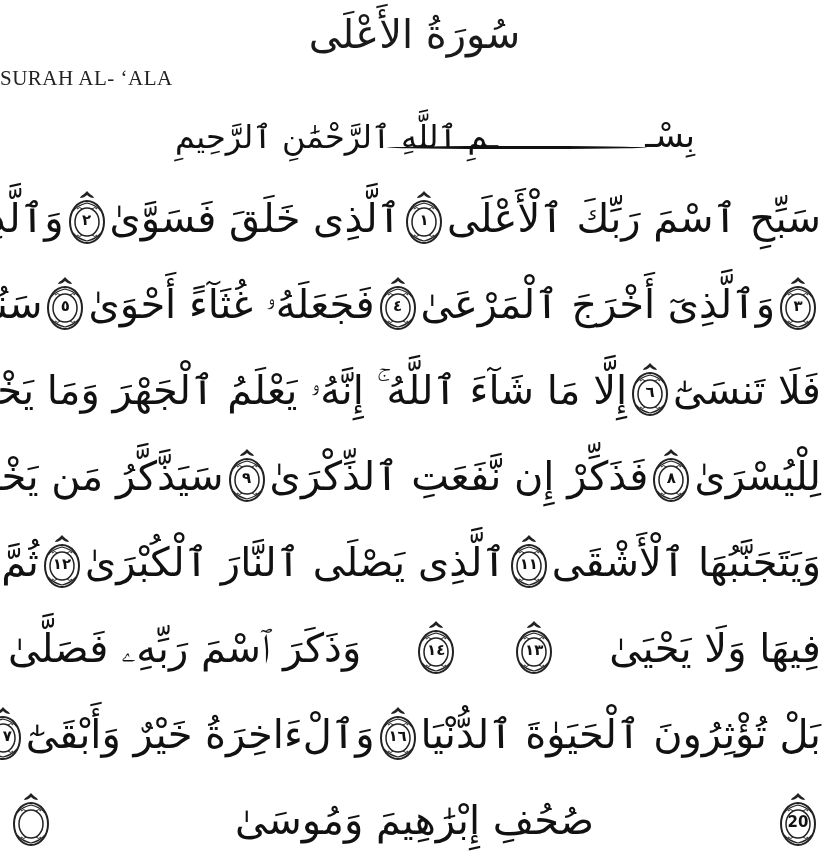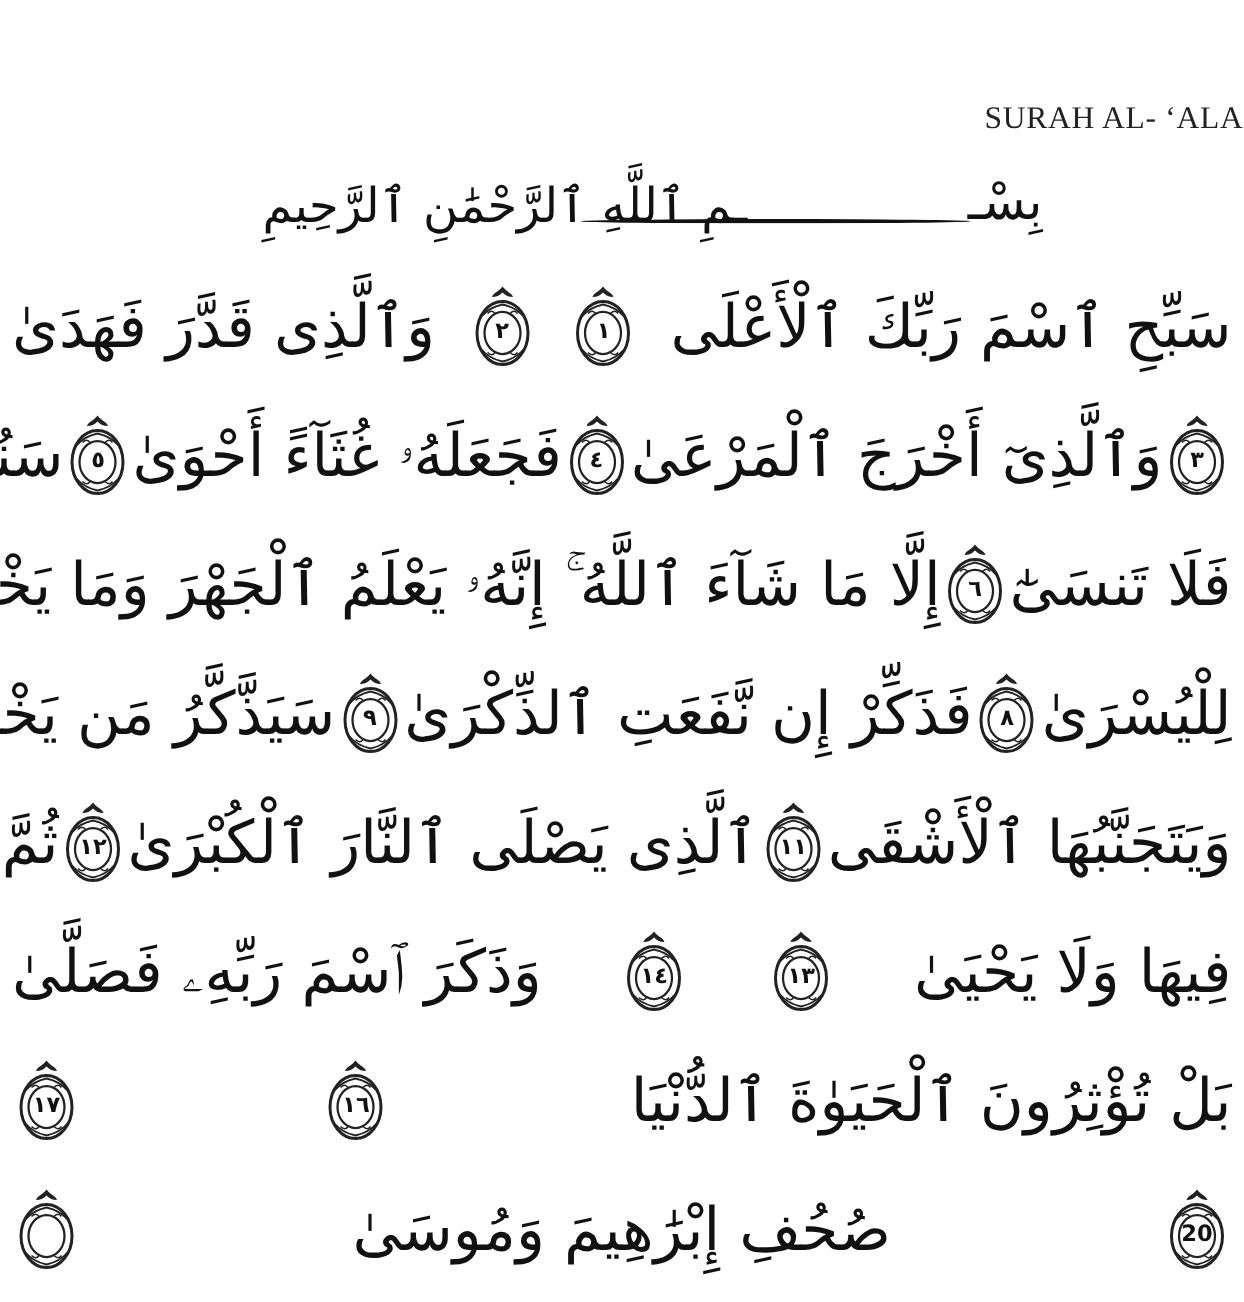--- a/index.html
+++ b/index.html
@@ -29,21 +29,21 @@
     font-family: "DejaVu Sans", sans-serif;
     font-size: 40px;
     line-height: 60px;
     direction: rtl;
     color: #1a1a1a;
   }
   .surah-title-en {
     position: absolute;
     top: 66px;
     left: 0; right: 0;
-    text-align: right;
+    text-align: left;
     font-family: "Liberation Serif", serif;
     font-size: 21px;
     letter-spacing: 0.5px;
     color: #222222;
   }
   .basmala {
     position: absolute;
     top: 110px;
     left: 175px;
     width: 520px;
@@ -127,20 +127,21 @@
     align-items: center;
     justify-content: space-between;
     width: 100%;
   }
 </style>
 </head>
 <body>
 
 <div class="page">
 
+  <div class="surah-title-ar">سُورَةُ الأَعْلَى</div>
   <div class="surah-title-en">SURAH AL- ‘ALA</div>
 
   <div class="basmala">
     <span class="basmala-start">بِسْـ</span>
     <span class="basmala-stroke"></span>
     <span class="basmala-end">ـمِ ٱللَّهِ ٱلرَّحْمَٰنِ ٱلرَّحِيمِ</span>
   </div>
 
   <div class="verses">
 
@@ -151,20 +152,21 @@
           <svg width="38" height="58" viewBox="0 0 38 58">
               <path d="M19 2 C16 6 13 6 12 9 C15 9 17 8 19 6 C21 8 23 9 26 9 C25 6 22 6 19 2 Z" fill="#222"></path>
               <ellipse cx="19" cy="33" rx="17" ry="21" fill="none" stroke="#222" stroke-width="2"></ellipse>
               <ellipse cx="19" cy="33" rx="12" ry="14" fill="none" stroke="#222" stroke-width="1.5"></ellipse>
               <path d="M5 22 Q10 16 19 14 Q28 16 33 22" fill="none" stroke="#222" stroke-width="1.2"></path>
               <path d="M5 44 Q10 50 19 52 Q28 50 33 44" fill="none" stroke="#222" stroke-width="1.2"></path>
               <path d="M9 20 q3 -3 5 0 M24 20 q3 -3 5 0 M9 46 q3 3 5 0 M24 46 q3 3 5 0" fill="none" stroke="#222" stroke-width="1"></path>
             </svg>
           <span class="marker-num">١</span>
         </span>
+        <span class="seg">ٱلَّذِى خَلَقَ فَسَوَّىٰ</span>
         <span class="marker">
           <svg width="38" height="58" viewBox="0 0 38 58">
               <path d="M19 2 C16 6 13 6 12 9 C15 9 17 8 19 6 C21 8 23 9 26 9 C25 6 22 6 19 2 Z" fill="#222"></path>
               <ellipse cx="19" cy="33" rx="17" ry="21" fill="none" stroke="#222" stroke-width="2"></ellipse>
               <ellipse cx="19" cy="33" rx="12" ry="14" fill="none" stroke="#222" stroke-width="1.5"></ellipse>
               <path d="M5 22 Q10 16 19 14 Q28 16 33 22" fill="none" stroke="#222" stroke-width="1.2"></path>
               <path d="M5 44 Q10 50 19 52 Q28 50 33 44" fill="none" stroke="#222" stroke-width="1.2"></path>
               <path d="M9 20 q3 -3 5 0 M24 20 q3 -3 5 0 M9 46 q3 3 5 0 M24 46 q3 3 5 0" fill="none" stroke="#222" stroke-width="1"></path>
             </svg>
           <span class="marker-num">٢</span>
@@ -331,20 +333,21 @@
           <svg width="38" height="58" viewBox="0 0 38 58">
               <path d="M19 2 C16 6 13 6 12 9 C15 9 17 8 19 6 C21 8 23 9 26 9 C25 6 22 6 19 2 Z" fill="#222"></path>
               <ellipse cx="19" cy="33" rx="17" ry="21" fill="none" stroke="#222" stroke-width="2"></ellipse>
               <ellipse cx="19" cy="33" rx="12" ry="14" fill="none" stroke="#222" stroke-width="1.5"></ellipse>
               <path d="M5 22 Q10 16 19 14 Q28 16 33 22" fill="none" stroke="#222" stroke-width="1.2"></path>
               <path d="M5 44 Q10 50 19 52 Q28 50 33 44" fill="none" stroke="#222" stroke-width="1.2"></path>
               <path d="M9 20 q3 -3 5 0 M24 20 q3 -3 5 0 M9 46 q3 3 5 0 M24 46 q3 3 5 0" fill="none" stroke="#222" stroke-width="1"></path>
             </svg>
           <span class="marker-num">١٦</span>
         </span>
+        <span class="seg">وَٱلْءَاخِرَةُ خَيْرٌ وَأَبْقَىٰٓ</span>
         <span class="marker">
           <svg width="38" height="58" viewBox="0 0 38 58">
               <path d="M19 2 C16 6 13 6 12 9 C15 9 17 8 19 6 C21 8 23 9 26 9 C25 6 22 6 19 2 Z" fill="#222"></path>
               <ellipse cx="19" cy="33" rx="17" ry="21" fill="none" stroke="#222" stroke-width="2"></ellipse>
               <ellipse cx="19" cy="33" rx="12" ry="14" fill="none" stroke="#222" stroke-width="1.5"></ellipse>
               <path d="M5 22 Q10 16 19 14 Q28 16 33 22" fill="none" stroke="#222" stroke-width="1.2"></path>
               <path d="M5 44 Q10 50 19 52 Q28 50 33 44" fill="none" stroke="#222" stroke-width="1.2"></path>
               <path d="M9 20 q3 -3 5 0 M24 20 q3 -3 5 0 M9 46 q3 3 5 0 M24 46 q3 3 5 0" fill="none" stroke="#222" stroke-width="1"></path>
             </svg>
           <span class="marker-num">١٧</span>

